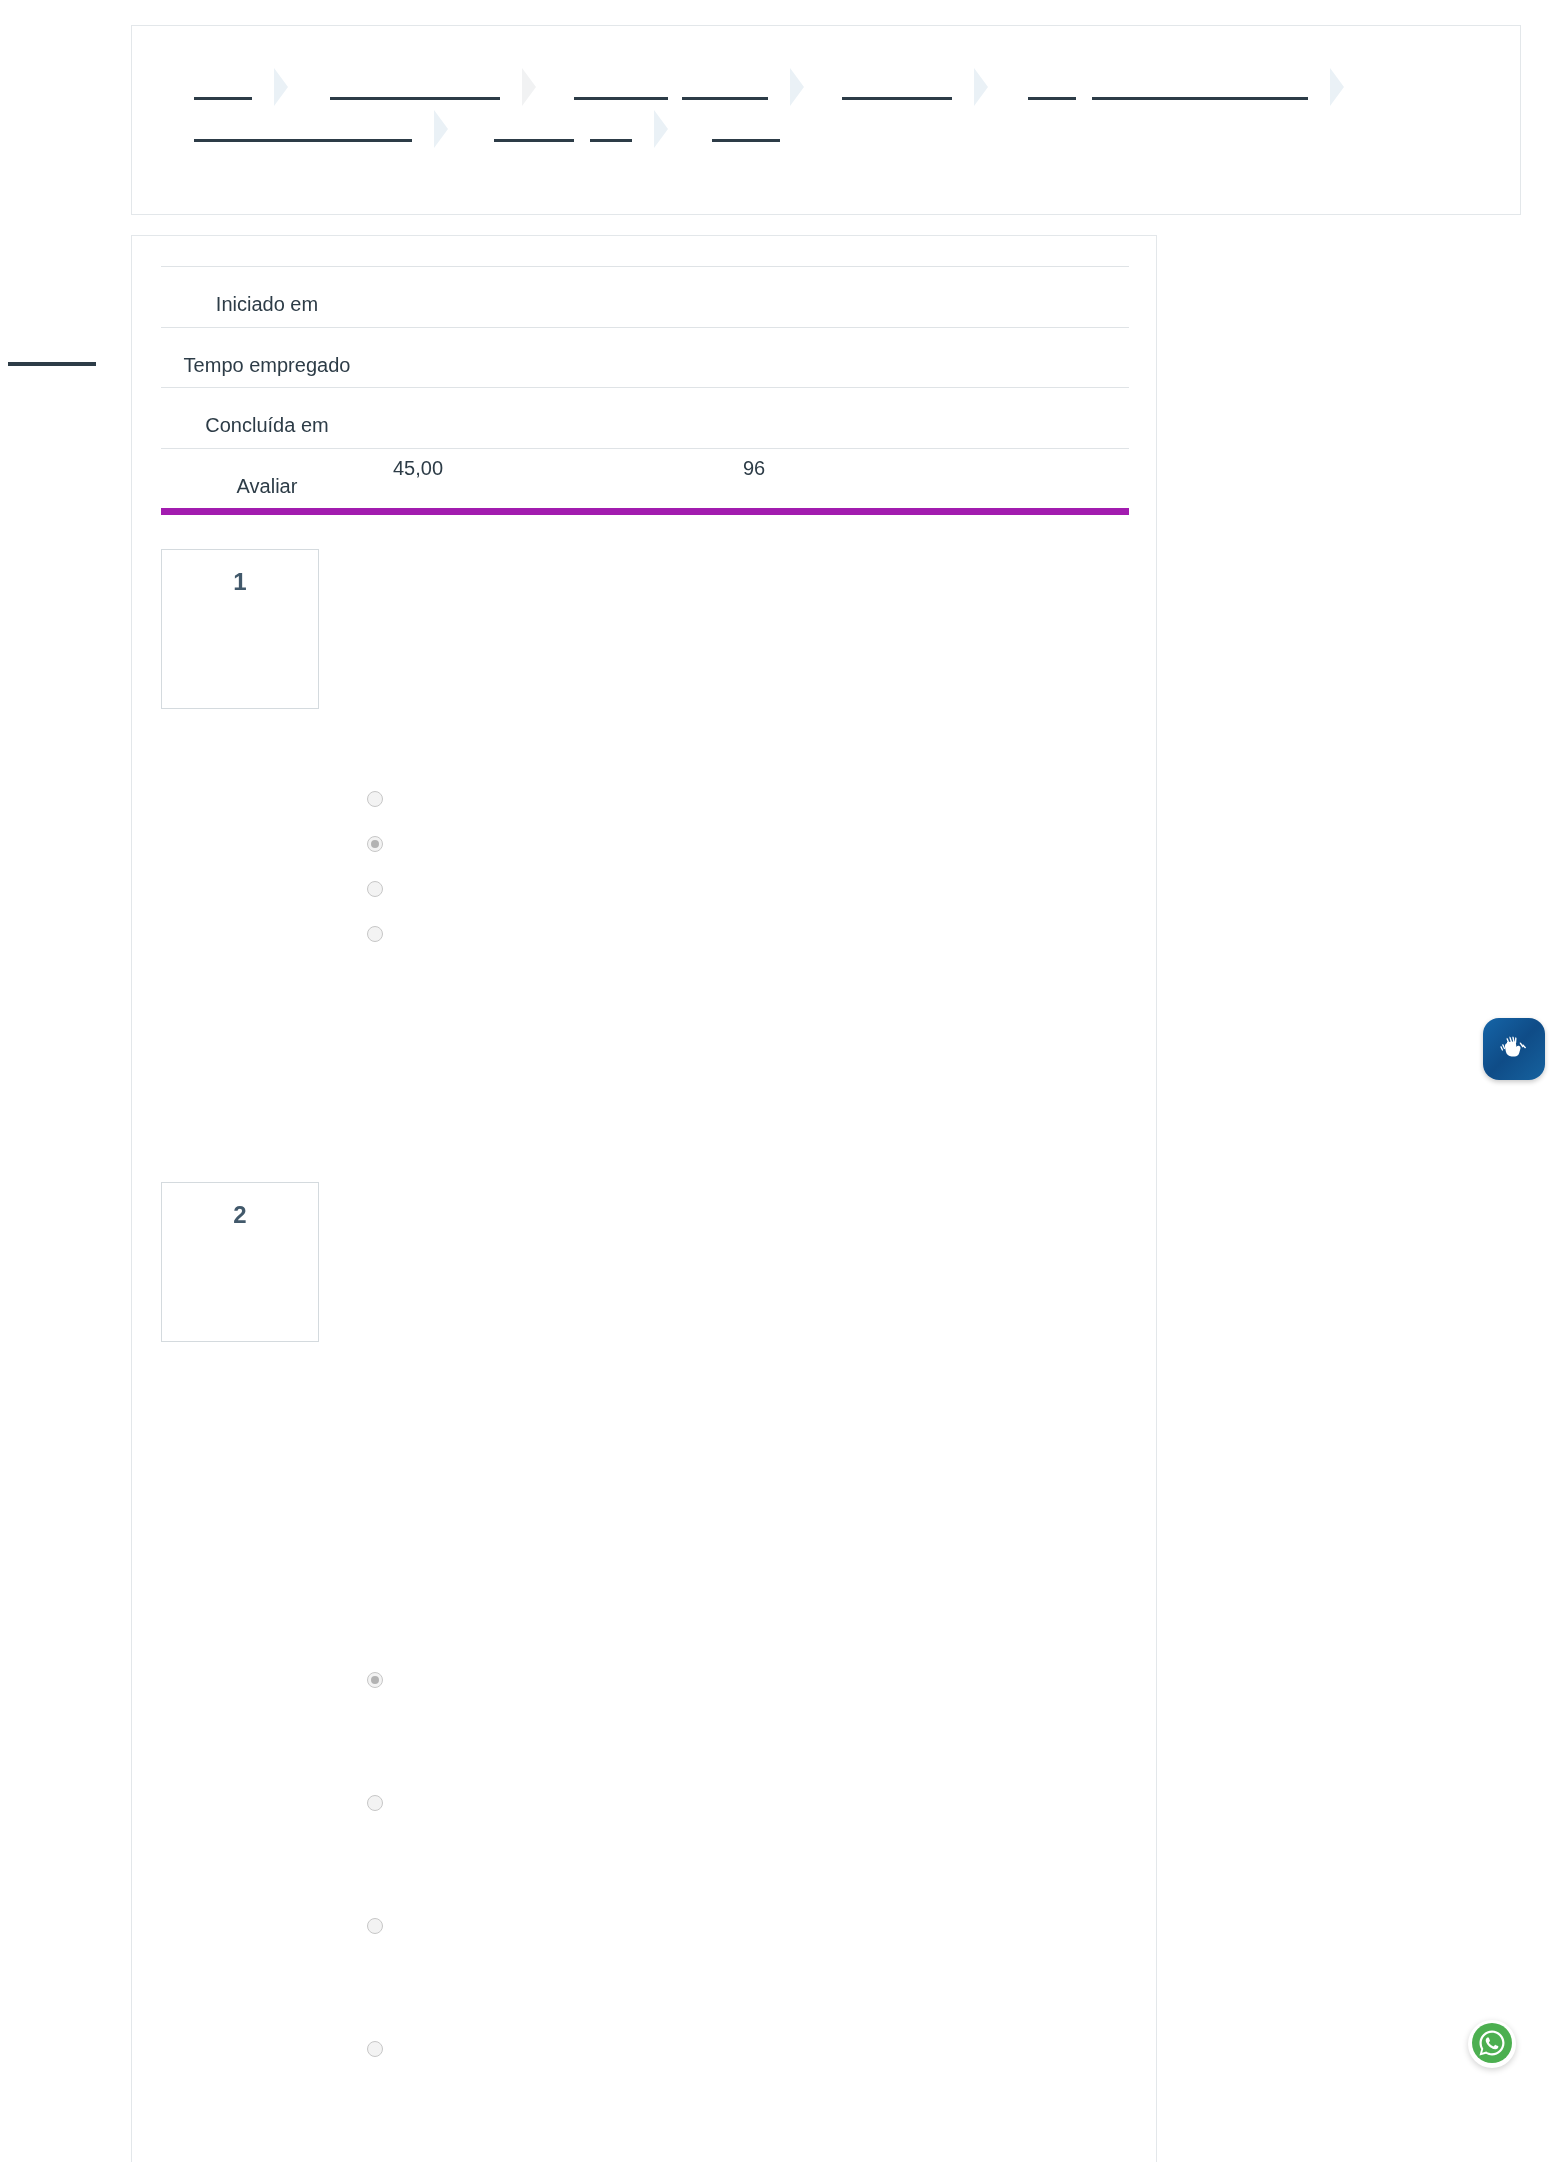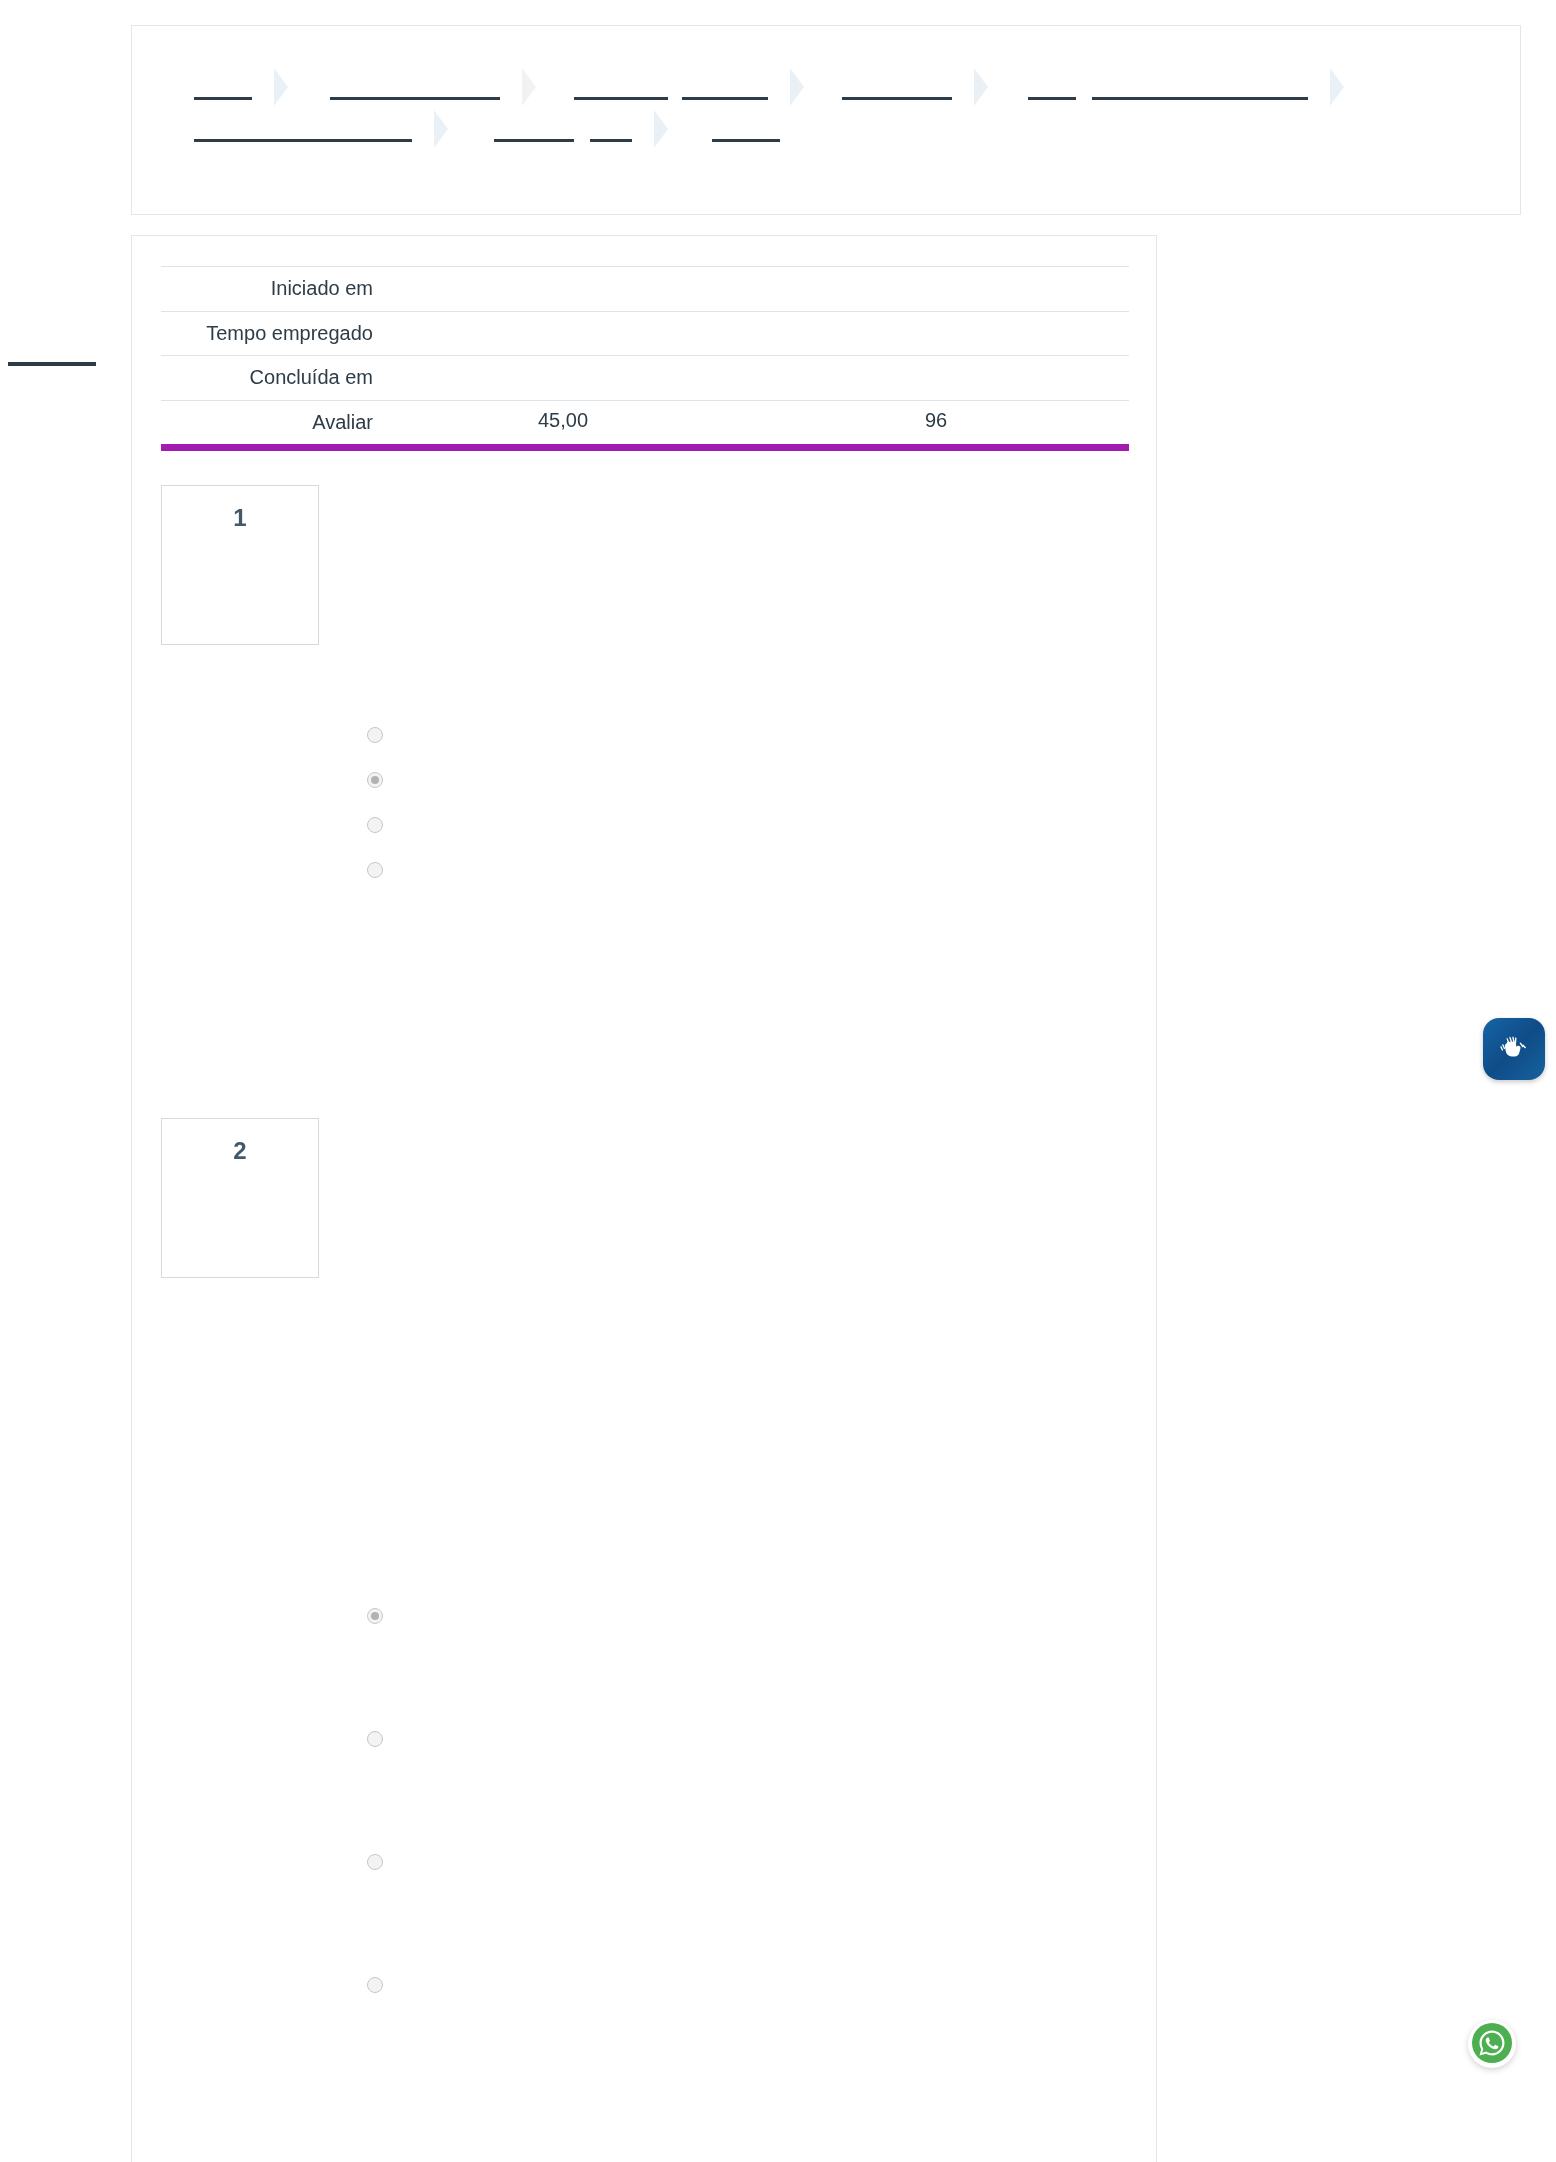--- a/index.html
+++ b/index.html
@@ -86,32 +86,30 @@
   .summary-table {
     width: 968px;
     margin: 0 0 0 29px;
     border-collapse: collapse;
     font-size: 20px;
   }
   .summary-table tr { border-top: 1px solid #dfe3e6; }
   .summary-table tr:last-child { border-bottom: 7px solid #a21caf; }
   .summary-table th {
     width: 222px;
-    text-align: right;
     font-weight: 400;
-    padding: 8px 10px 8px 0;
+    padding: 24px 10px 8px 0;
     vertical-align: top;
     line-height: 1.38;
     color: #2d3c47;
   }
   .summary-table td {
     padding: 8px 0 8px 10px;
     vertical-align: top;
     color: #2d3c47;
-    text-align: center;
   }
   .summary-table td.val-b { width: 350px; }
 
   
   .question {
     position: relative;
     margin: 34px 0 0 0;
   }
   .qbox {
     width: 158px;

